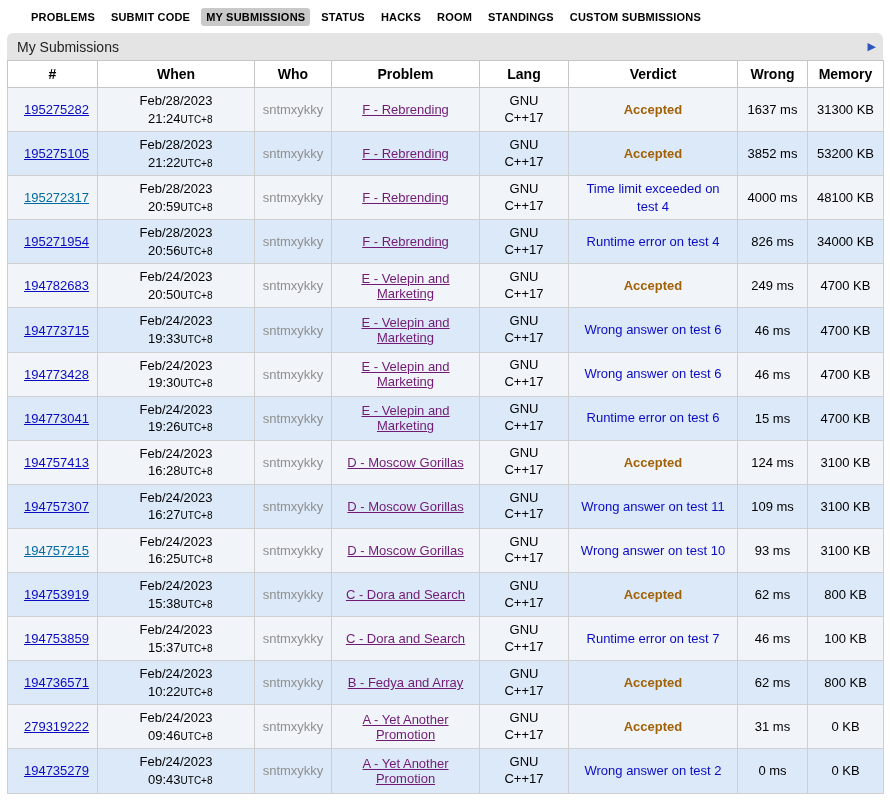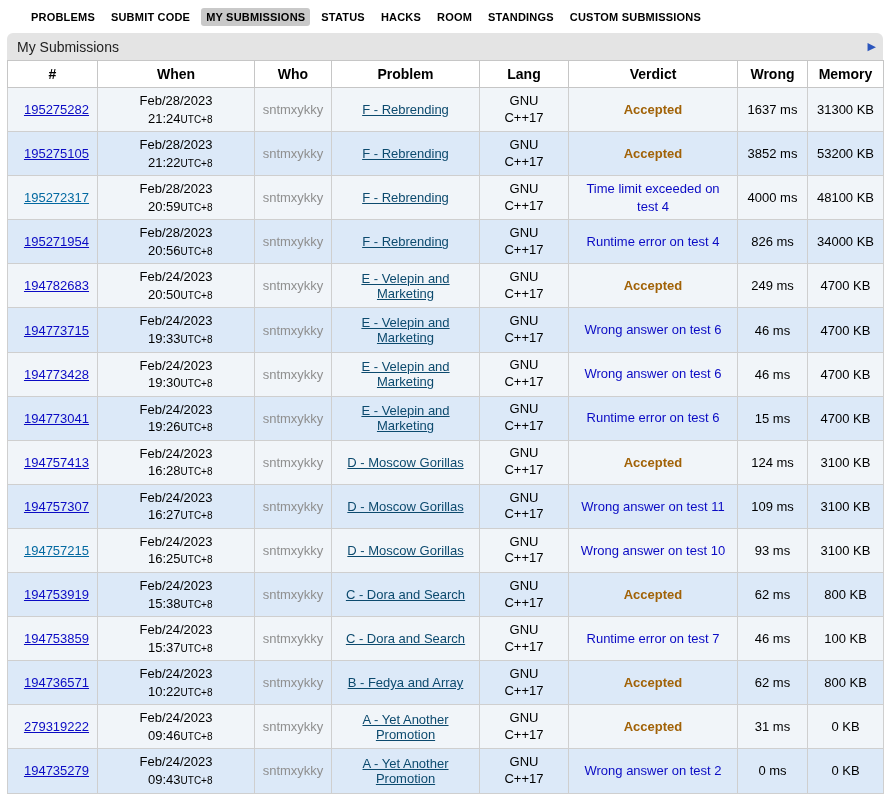--- a/index.html
+++ b/index.html
@@ -44,21 +44,21 @@
 
   .id-cell { text-align: center; padding-left: 14px; }
   a.sub-link { color: #0b0bc4; text-decoration: underline; cursor: pointer; }
   a.sub-link.visited { color: #0369a1; }
 
   .when-block { display: inline-block; text-align: right; line-height: 1.35; }
   .tz { font-size: 10px; margin-top: 48px; }
 
   .who { color: #8f8f8f; text-align: center; }
 
-  a.problem-link { color: #0c4a6e; text-decoration: underline; cursor: pointer; }
+  a.problem-link { color: #701a75; text-decoration: underline; cursor: pointer; }
 
   .lang-cell { padding: 4px 18px; line-height: 1.3; }
 
   .verdict { line-height: 1.35; }
   .verdict.accepted { color: #a16207; font-weight: bold; }
   .verdict.wa, .verdict.rte, .verdict.tle { color: #0b0bc4; }
 </style>
 </head>
 <body>
 

